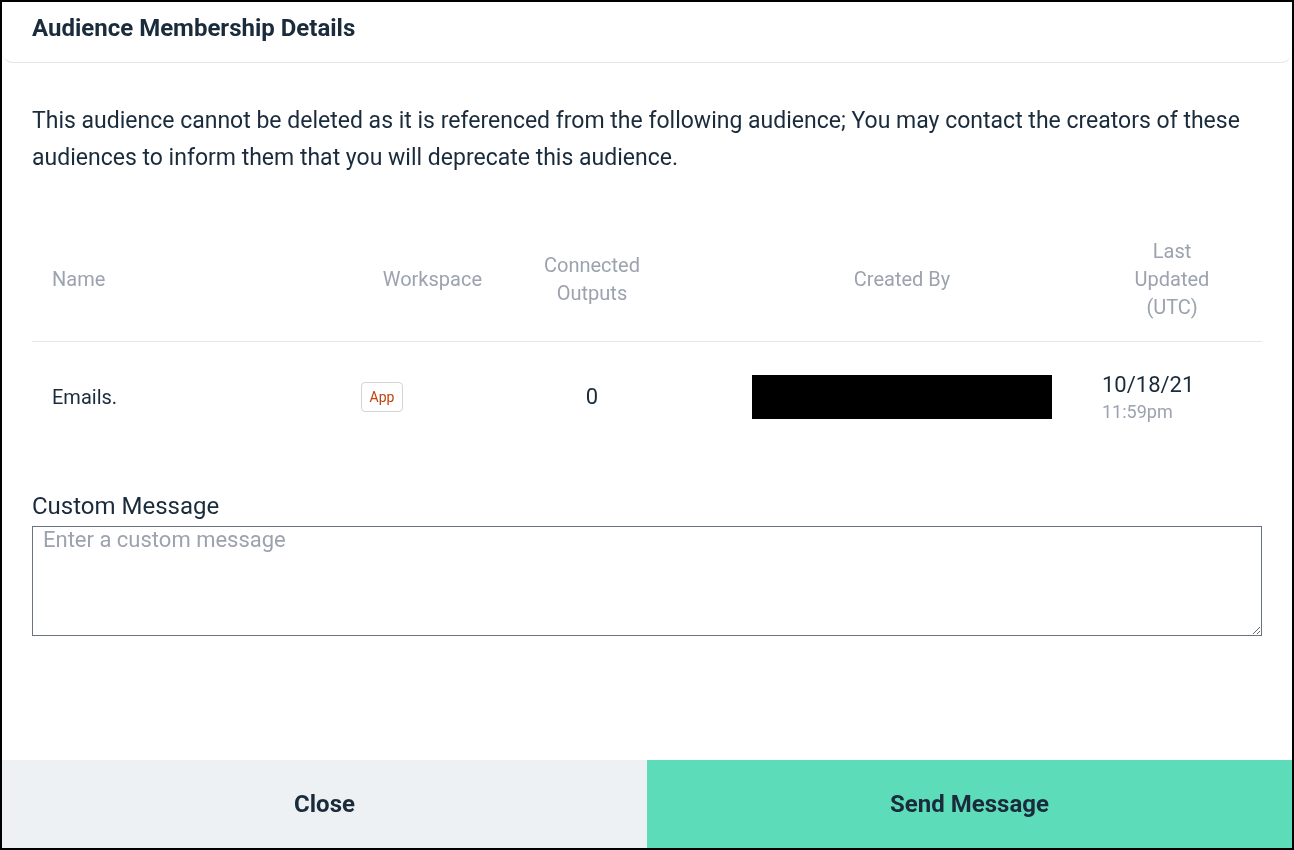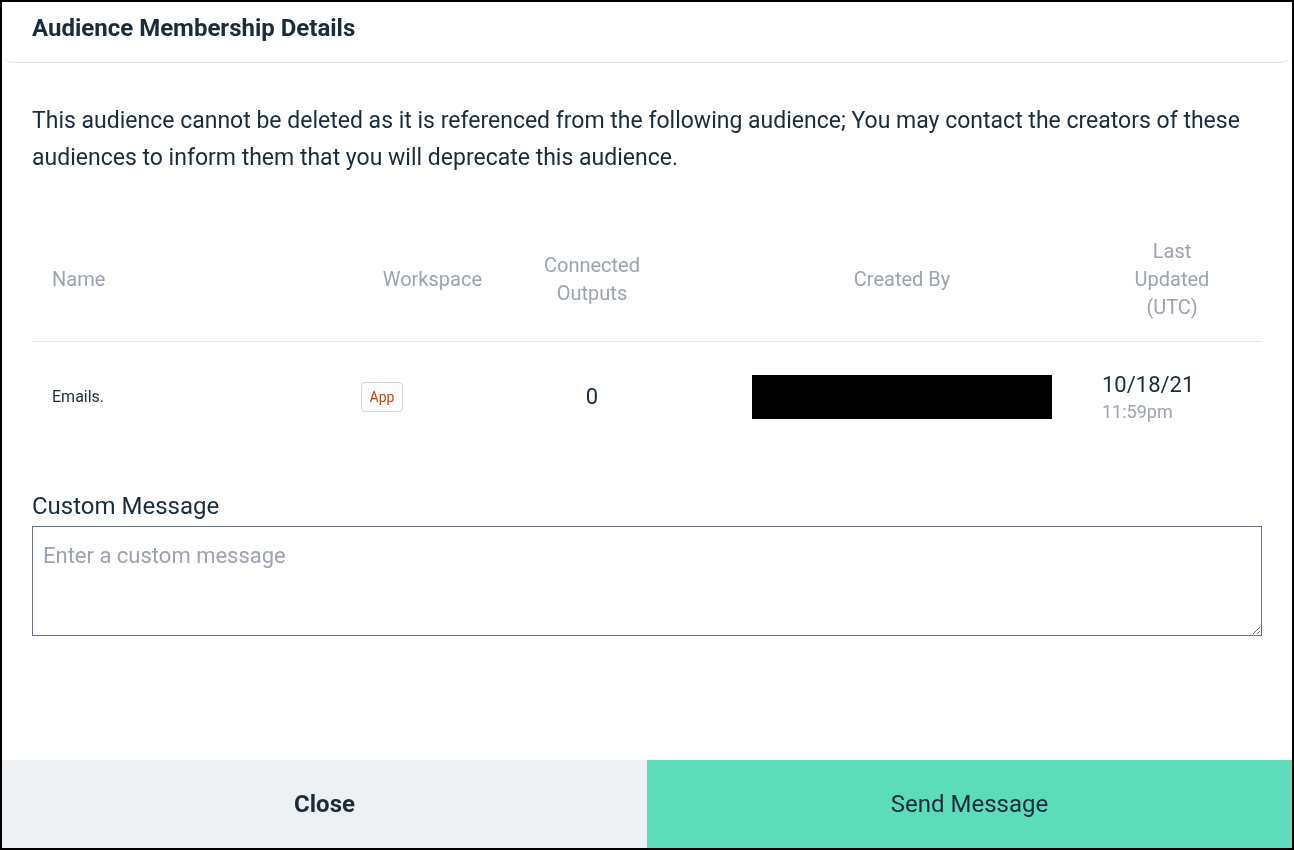--- a/index.html
+++ b/index.html
@@ -65,21 +65,21 @@
       text-align: center;
       line-height: 1.4;
     }
     .table-row {
       display: grid;
       grid-template-columns: 230px 200px 220px 400px auto;
       align-items: center;
       padding: 30px 20px;
     }
     .td-name {
-      font-size: 16px;
+      font-size: 20px;
       color: #1a2b3c;
       text-align: left;
     }
     .td-workspace {
       display: flex;
       justify-content: center;
     }
     .workspace-chip {
       border: 1px solid #d1d5db;
       border-radius: 4px;
@@ -122,21 +122,21 @@
     .custom-message-label {
       font-size: 24px;
       color: #1a2b3c;
       margin-bottom: 6px;
       font-weight: 400;
     }
     .custom-message-textarea {
       width: 100%;
       height: 110px;
       border: 1px solid #6b7280;
-      padding: 16px 10px;
+      padding: 0 10px;
       font-size: 22px;
       font-family: inherit;
       color: #1a2b3c;
       resize: both;
     }
     .custom-message-textarea::placeholder {
       color: #9ca3af;
     }
     .dialog-footer {
       position: absolute;
@@ -153,21 +153,21 @@
       font-size: 24px;
       font-weight: 700;
       color: #1a2b3c;
       cursor: pointer;
       font-family: inherit;
     }
     .send-button {
       background: #5ddcb9;
       border: none;
       font-size: 24px;
-      font-weight: 400;
+      font-weight: 700;
       color: #1a2b3c;
       cursor: pointer;
       font-family: inherit;
     }
   </style>
 </head>
 <body>
 
 <div class="dialog-header">
   <h1 class="dialog-title">Audience Membership Details</h1>

